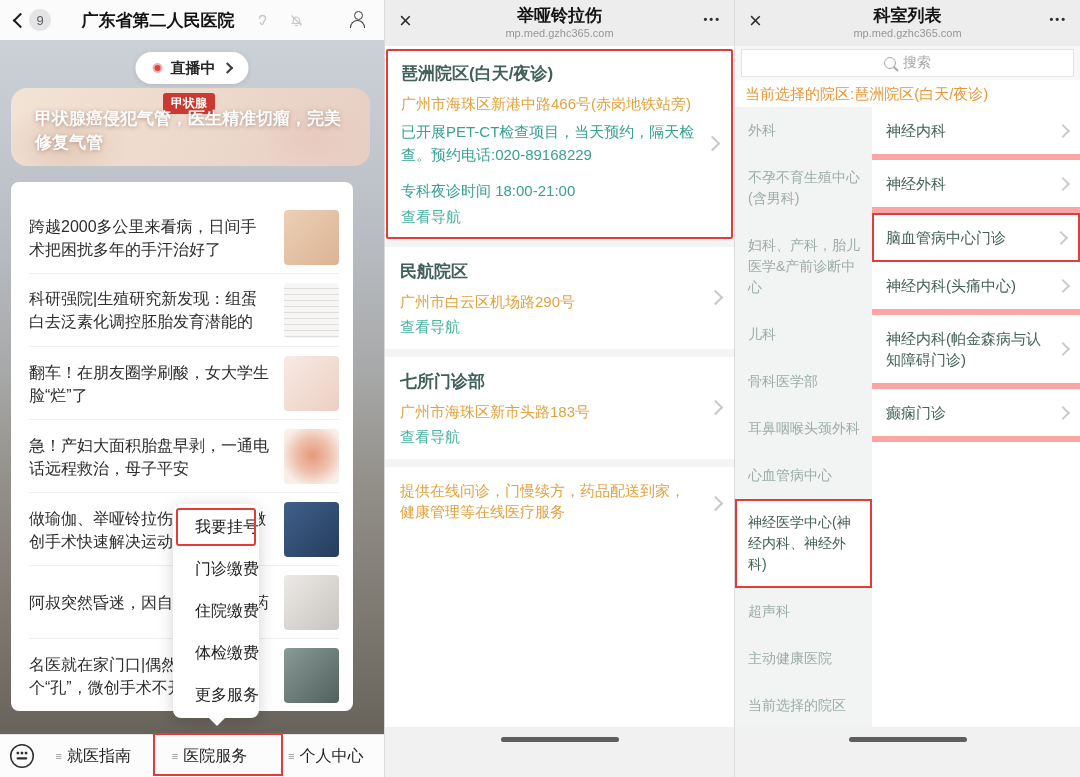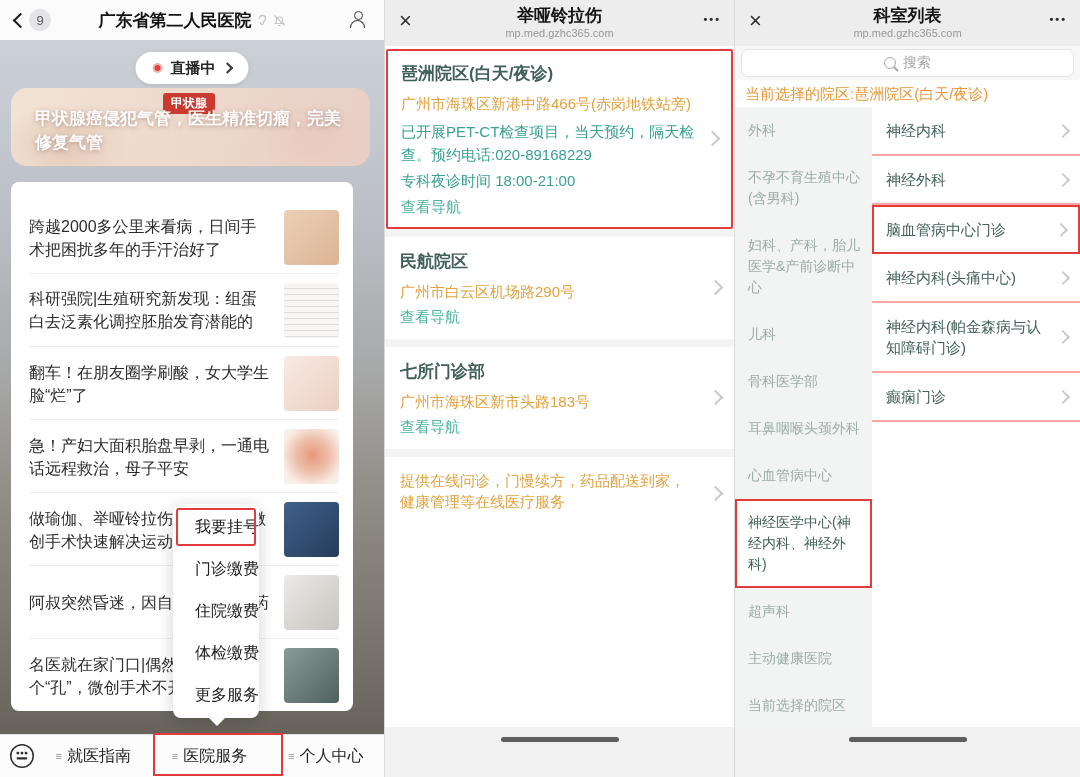--- a/index.html
+++ b/index.html
@@ -6,21 +6,21 @@
   .canvas{position:relative;width:1080px;height:777px;overflow:hidden;background:#fff;
           font-family:"Liberation Sans","DejaVu Sans",sans-serif;}
   .panel{position:absolute;top:0;height:777px;overflow:hidden;box-sizing:border-box}
 
   
   #p-left{left:0;width:384px;background:linear-gradient(180deg,#cfd4db 0%,#c6cbd2 14%,#b9bdc3 30%,
           #a7a8a8 48%,#93908a 62%,#7f7a72 78%,#6b675f 92%,#5f5b53 100%)}
   .lnav{position:absolute;top:0;left:0;right:0;height:40px;background:#fbfbfb;z-index:2}
   .back-chev{position:absolute;left:15px;top:15px;width:9px;height:9px;border-left:2.2px solid #1d1d1d;border-bottom:2.2px solid #1d1d1d;transform:rotate(45deg)}
   .badge9{position:absolute;left:29px;top:9px;width:22px;height:22px;border-radius:50%;background:#e4e4e6;color:#5e5e5e;font-size:13px;display:flex;align-items:center;justify-content:center}
-  .lnav-center{position:absolute;left:60px;right:60px;top:0;height:40px;display:flex;align-items:center;justify-content:center;gap:4px}
+  .lnav-center{position:absolute;left:60px;right:60px;top:0;height:40px;display:flex;align-items:center;justify-content:center;gap:21px}
   .lnav-title{font-size:17px;font-weight:700;color:#121212;white-space:nowrap}
   .mini-ic{flex:none;opacity:.8}
   .person{position:absolute;right:17px;top:11px;width:18px;height:18px}
   .person .head{position:absolute;left:5px;top:0;width:7px;height:7px;border:1.7px solid #3d3d3d;border-radius:50%}
   .person .bod{position:absolute;left:1px;bottom:1px;width:15px;height:8px;border:1.7px solid #3d3d3d;border-bottom:none;border-radius:8px 8px 0 0;box-sizing:border-box}
   .live-pill{position:absolute;top:52px;left:50%;transform:translateX(-50%);height:32px;background:#fff;border-radius:17px;display:flex;align-items:center;gap:8px;padding:0 17px;box-shadow:0 1px 5px rgba(0,0,0,.10);z-index:2}
   .live-dot{width:6px;height:6px;background:#e0433e;border:2.5px solid #f0b4af;border-radius:50%}
   .live-lbl{font-size:15px;font-weight:700;color:#262626}
   .chev-dark{width:6px;height:6px;border-top:2px solid #3a3a3a;border-right:2px solid #3a3a3a;transform:rotate(45deg)}
   .hero{position:absolute;left:11px;top:88px;width:359px;height:78px;border-radius:16px;overflow:hidden;
@@ -61,39 +61,39 @@
   .mh-url{font-size:11px;color:#979797;line-height:14px}
   .mh-more{position:absolute;right:13px;top:13px;font-size:11px;color:#2e2e2e;letter-spacing:2px;font-weight:700}
   .footer{position:absolute;left:0;right:0;bottom:0;height:50px;background:#f1f1f1;z-index:3}
   .home-bar{position:absolute;left:50%;top:10px;transform:translateX(-50%);width:118px;height:5px;border-radius:3px;background:#5e5e5e}
 
   
   .campus{position:relative;background:#fff;padding:13px 36px 12px 15px}
   .campus .chev{position:absolute;right:13px;top:50%;margin-top:-6px;width:9px;height:9px;border-top:2px solid #c9c9c9;border-right:2px solid #c9c9c9;transform:rotate(45deg)}
   .c-name{font-size:17px;font-weight:700;color:#41605a;margin-bottom:8px}
   .c-addr{font-size:15px;color:#e2a23f;line-height:21px;margin-bottom:6px}
-  .c-notice{font-size:15px;color:#38a191;line-height:23px;margin-bottom:6px}
+  .c-notice{font-size:15px;color:#38a191;line-height:23px;margin-bottom:16px}
   .c-night{font-size:15px;color:#38a191;margin-bottom:7px}
   .c-nav{font-size:15px;color:#4bb3a0}
   .campus.hl{border:2px solid #e23b3b;margin:3px 1px 0;border-radius:2px;padding:11px 34px 10px 13px}
   .gap{height:8px;background:#f4f4f4}
 
   
   .search-row{height:34px;background:#f7f7f7;display:flex;align-items:center;padding:0 6px}
-  .search-box{flex:1;height:26px;background:#fff;border:1px solid #e4e4e4;border-radius:7px;display:flex;align-items:center;justify-content:center;gap:7px}
+  .search-box{flex:1;height:26px;background:#fff;border:1px solid #e4e4e4;border-radius:0;display:flex;align-items:center;justify-content:center;gap:7px}
   .mag{width:10px;height:10px;border:1.6px solid #a9a9a9;border-radius:50%;position:relative}
   .mag::after{content:"";position:absolute;right:-4px;bottom:-2px;width:6px;height:1.6px;background:#a9a9a9;transform:rotate(45deg)}
   .search-ph{font-size:14px;color:#a6a6a6}
   .current{padding:5px 10px 7px;font-size:15px;color:#e8993c;background:#fff}
   .cols{position:absolute;left:0;right:0;top:107px;bottom:50px;display:flex}
   .side{width:137px;background:#f2f4f3;overflow:hidden;box-sizing:border-box}
   .side-item{padding:13px 8px 13px 13px;font-size:14px;line-height:21px;color:#9cada6}
   .side-item.sel{background:#fff;color:#44625a;border:2px solid #e23b3b;padding:11px 9px 11px 11px}
   .dlist{flex:1;background:#fff;overflow:hidden}
-  .d-item{position:relative;padding:13px 30px 13px 14px;font-size:15px;line-height:21px;color:#44625a;border-bottom:2px solid #fca5a5}
+  .d-item{position:relative;padding:13px 30px 13px 14px;font-size:15px;line-height:21px;color:#44625a;border-bottom:6px solid #fca5a5}
   .d-item .chev{position:absolute;right:12px;top:50%;margin-top:-5px;width:8px;height:8px;border-top:2px solid #cbcbcb;border-right:2px solid #cbcbcb;transform:rotate(45deg)}
   .d-item.hlrow{border:2px solid #e23b3b;padding:12px 28px 12px 12px}
 </style>
 </head>
 <body>
 
 <div class="canvas">
 
   <div class="panel" id="p-left">
     <div class="lnav">

